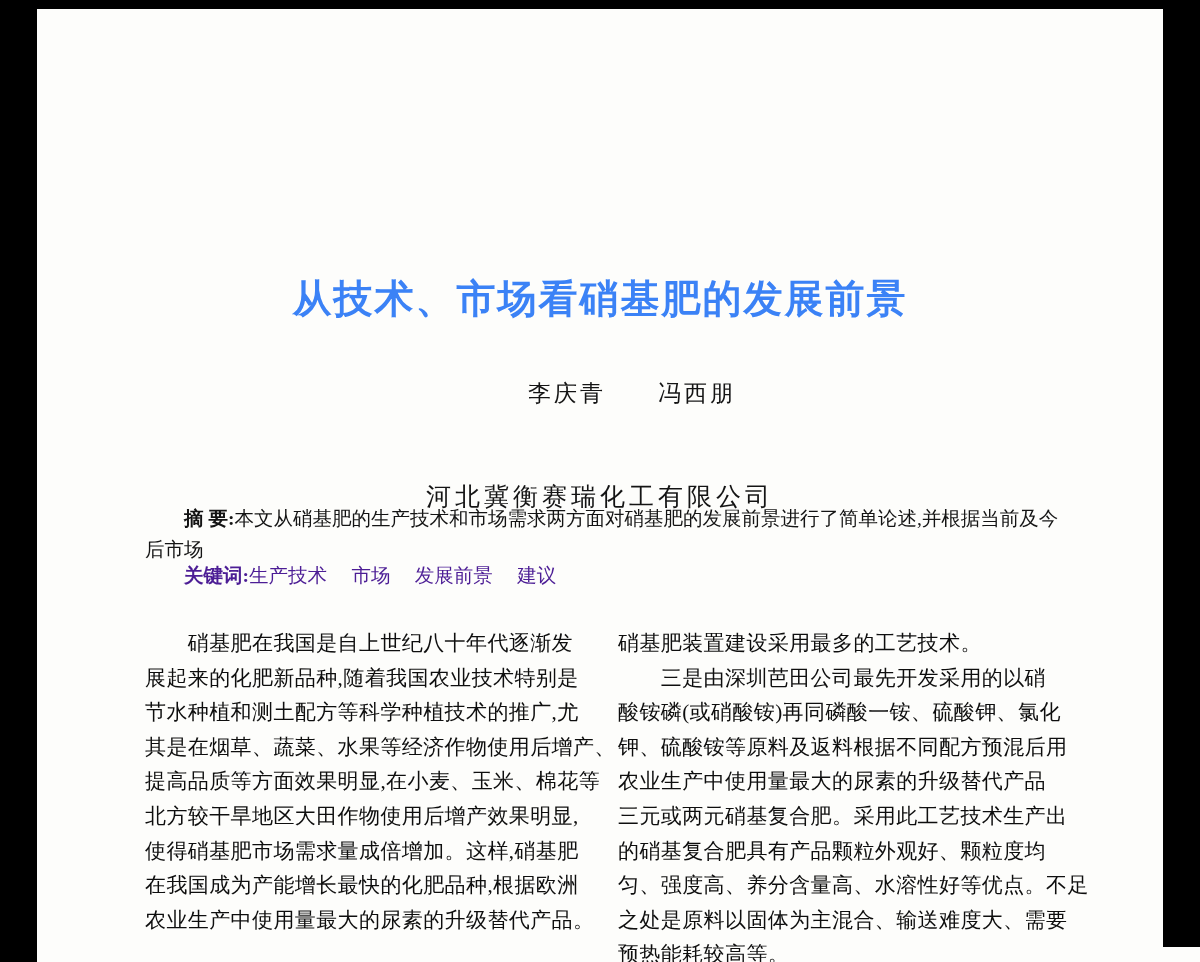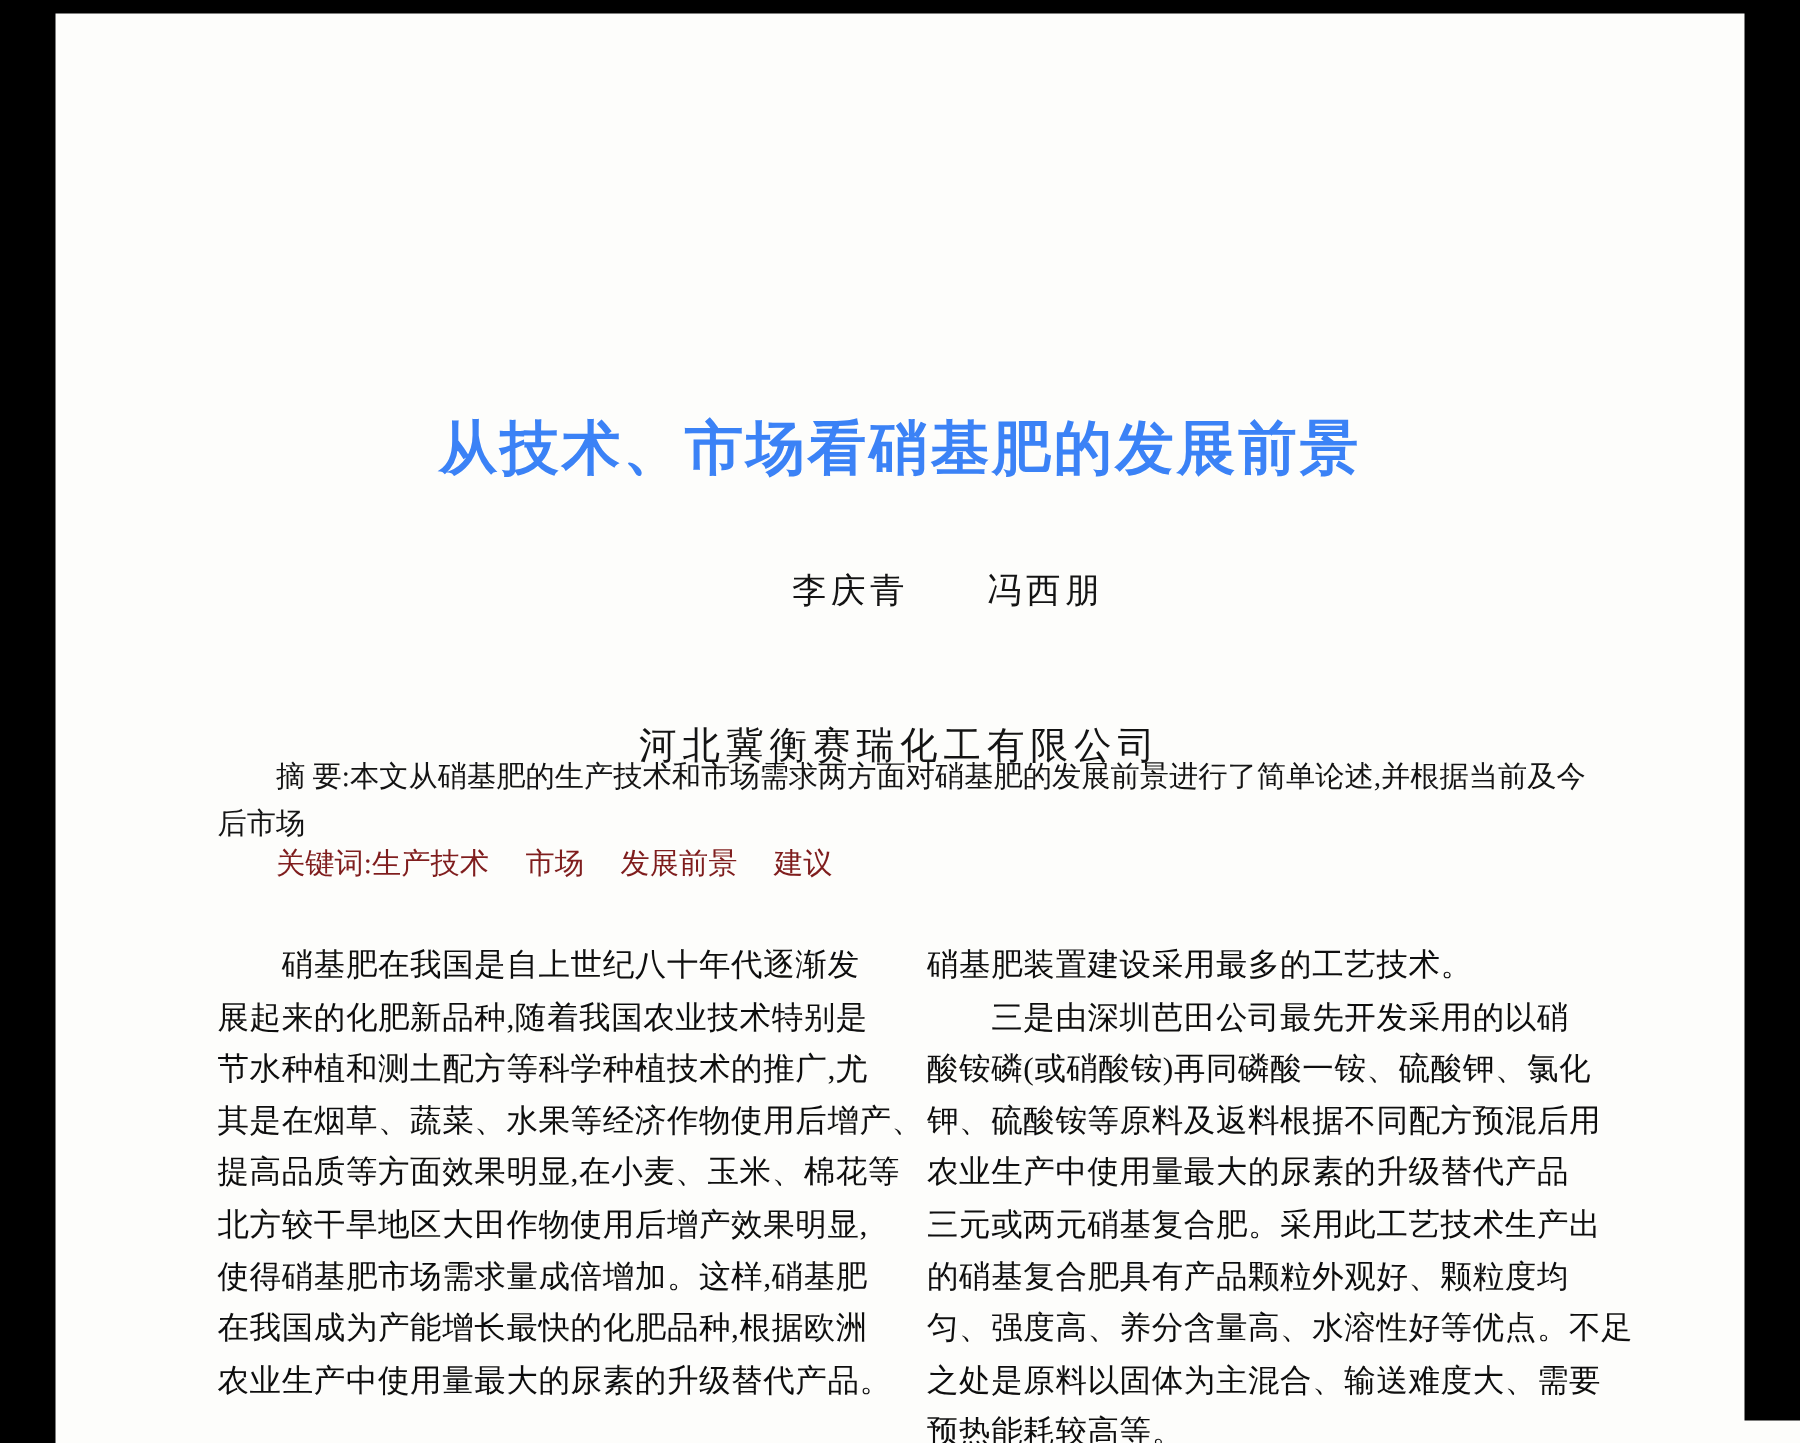--- a/index.html
+++ b/index.html
@@ -54,27 +54,27 @@
     margin-top: 48px;
   }
   #abstract {
     position: absolute;
     left: 145px; top: 503px;
     width: 925px;
     font-size: 19.5px;
     line-height: 31px;
     color: #141414;
   }
-  .bold-label { font-weight: normal; margin-top: 44px; }
+  .bold-label { font-weight: bold; margin-top: 44px; }
   #keywords {
     position: absolute;
     left: 145px; top: 562px;
     width: 925px;
     font-size: 19.5px;
-    color: #7f1d1d;
+    color: #4c1d95;
   }
   .body-col {
     position: absolute;
     top: 626px;
     width: 452px;
     font-size: 21px;
     line-height: 34.6px;
     letter-spacing: 0.4px;
     color: #0e0e0e;
   }

